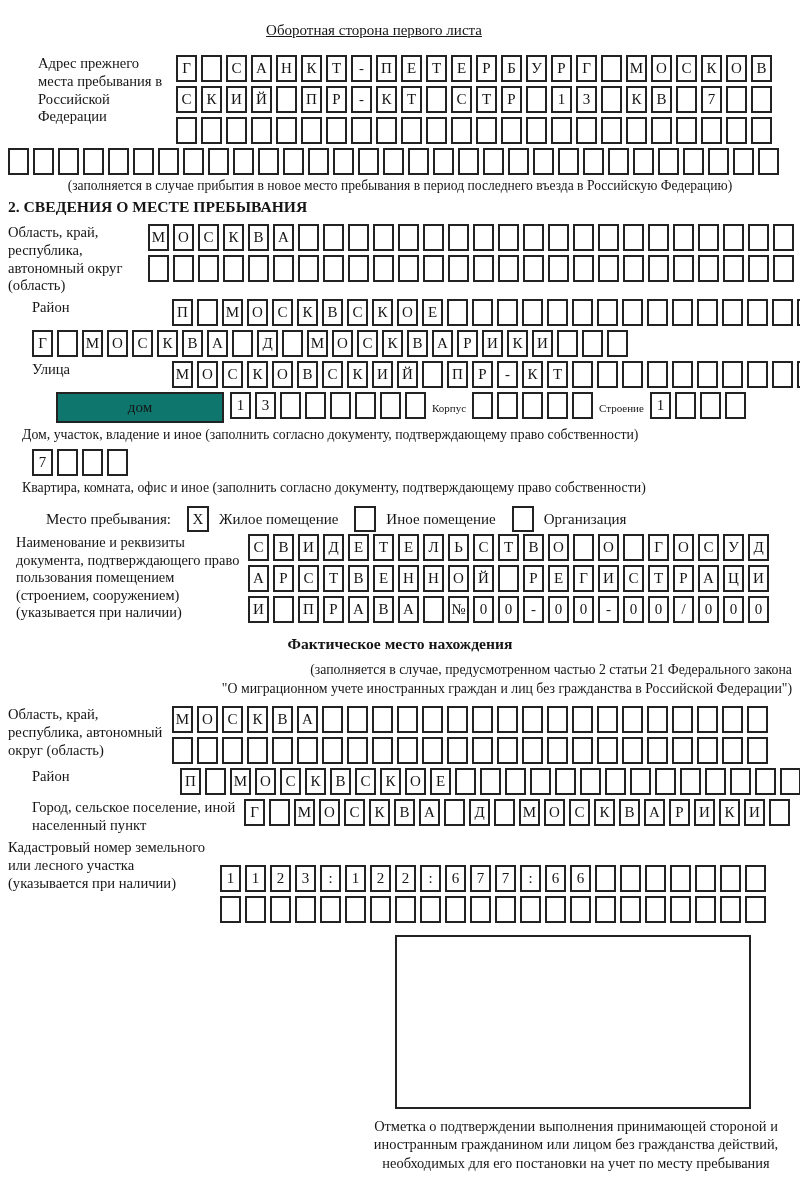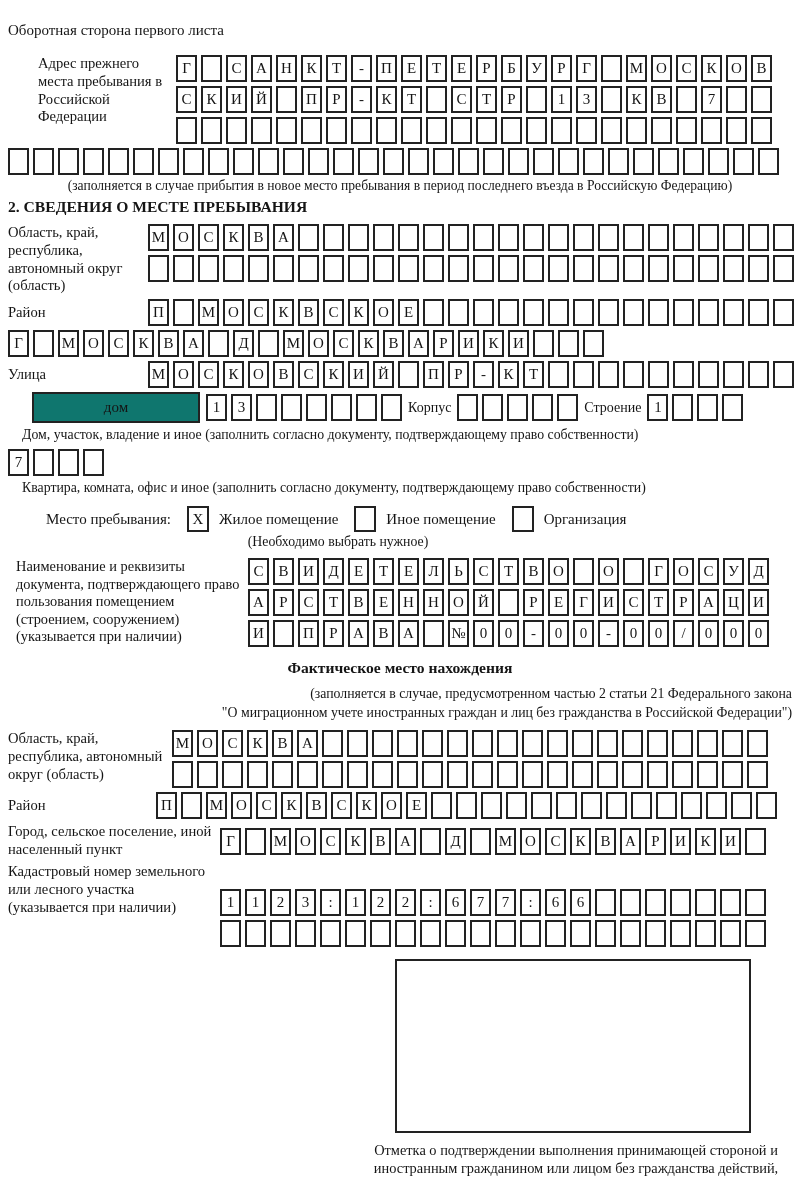--- a/index.html
+++ b/index.html
@@ -2,48 +2,48 @@
 <html><head>
 <meta charset="utf-8">
 <style>
   html,body{margin:0;padding:0;background:#ffffff;}
   body{
     width:800px;height:1180px;overflow:hidden;
     font-family:"Liberation Serif","DejaVu Serif",serif;
     color:#151515;position:relative;
   }
   .page{padding:22px 8px 0 8px;box-sizing:border-box;}
-  .corner{text-align:left;font-size:15px;padding-right:52px;margin-bottom:16px;}
+  .corner{text-align:center;font-size:15px;padding-right:52px;margin-bottom:16px;text-decoration:underline;}
   
   .cells{display:flex;column-gap:4px;}
   .cell{
     box-sizing:border-box;flex:0 0 21px;width:21px;height:27px;
     border:2px solid #222;display:flex;align-items:center;justify-content:center;
     font-size:15px;line-height:1;background:#fff;
   }
   .rows{display:flex;flex-direction:column;row-gap:4px;}
   .frow{display:flex;align-items:flex-start;margin-bottom:4px;}
-  .frow.center{align-items:center;}
+  .frow.center{align-items:flex-start;margin-left:24px;}
   .flabel{font-size:14.6px;line-height:1.22;box-sizing:border-box;}
   .lw168{flex:0 0 168px;padding-left:30px;padding-right:4px;}
   .lw140{flex:0 0 140px;padding-right:4px;}
   .lw164{flex:0 0 164px;padding-right:4px;}
   .lw148{flex:0 0 148px;padding-right:4px;}
   .lw212{flex:0 0 212px;padding-right:4px;}
   .lw232{flex:0 0 232px;padding-right:6px;font-size:14.4px;margin-left:8px;}
   .footnote{font-size:13.6px;text-align:center;margin:3px 0 4px 0;}
   .sec-title{font-weight:bold;font-size:15.6px;text-align:left;margin:4px 0 8px 0;}
   .caption{font-size:13.8px;margin:2px 0 6px 14px;}
   .labelbox{
     box-sizing:border-box;border:2px solid #222;height:31px;
     display:flex;align-items:center;justify-content:center;font-size:15px;background:#0f766e;
   }
   .housebox{flex:0 0 168px;margin-left:24px;margin-right:6px;}
   .aptbox{flex:0 0 200px;margin-left:24px;margin-right:6px;}
-  .inline-label{font-size:14px;margin:0 6px;align-self:center;white-space:nowrap;}
+  .inline-label{font-size:11px;margin:0 6px;align-self:center;white-space:nowrap;}
   .stay-row{display:flex;align-items:center;font-size:15px;margin:10px 0 2px 38px;}
   .chk{
     box-sizing:border-box;width:22px;height:26px;border:2px solid #222;
     display:inline-flex;align-items:center;justify-content:center;
     font-size:15px;margin:0 10px 0 16px;background:#fff;flex:0 0 22px;
   }
   .hint{font-size:13.8px;margin:2px 0 8px 0;width:420px;margin-left:120px;text-align:center;}
   .fact-title{font-weight:bold;font-size:15.6px;text-align:center;margin:12px 0 8px 0;}
   .fact-note{font-size:13.8px;text-align:right;line-height:1.35;margin-bottom:8px;}
   .cad-rows{margin-top:26px;}
@@ -380,21 +380,20 @@
 
   <div class="stay-row">
     <span>Место пребывания:</span>
     <span class="chk">X</span>
     <span>Жилое помещение</span>
     <span class="chk"></span>
     <span>Иное помещение</span>
     <span class="chk"></span>
     <span>Организация</span>
   </div>
-  <div class="hint">(Необходимо выбрать нужное)</div>
 
   <div class="frow">
     <div class="flabel lw232">Наименование и реквизиты документа, подтверждающего право пользования помещением (строением, сооружением) (указывается при наличии)</div>
     <div class="rows">
       <div class="cells">
           <div class="cell">С</div>
           <div class="cell">В</div>
           <div class="cell">И</div>
           <div class="cell">Д</div>
           <div class="cell">Е</div>

